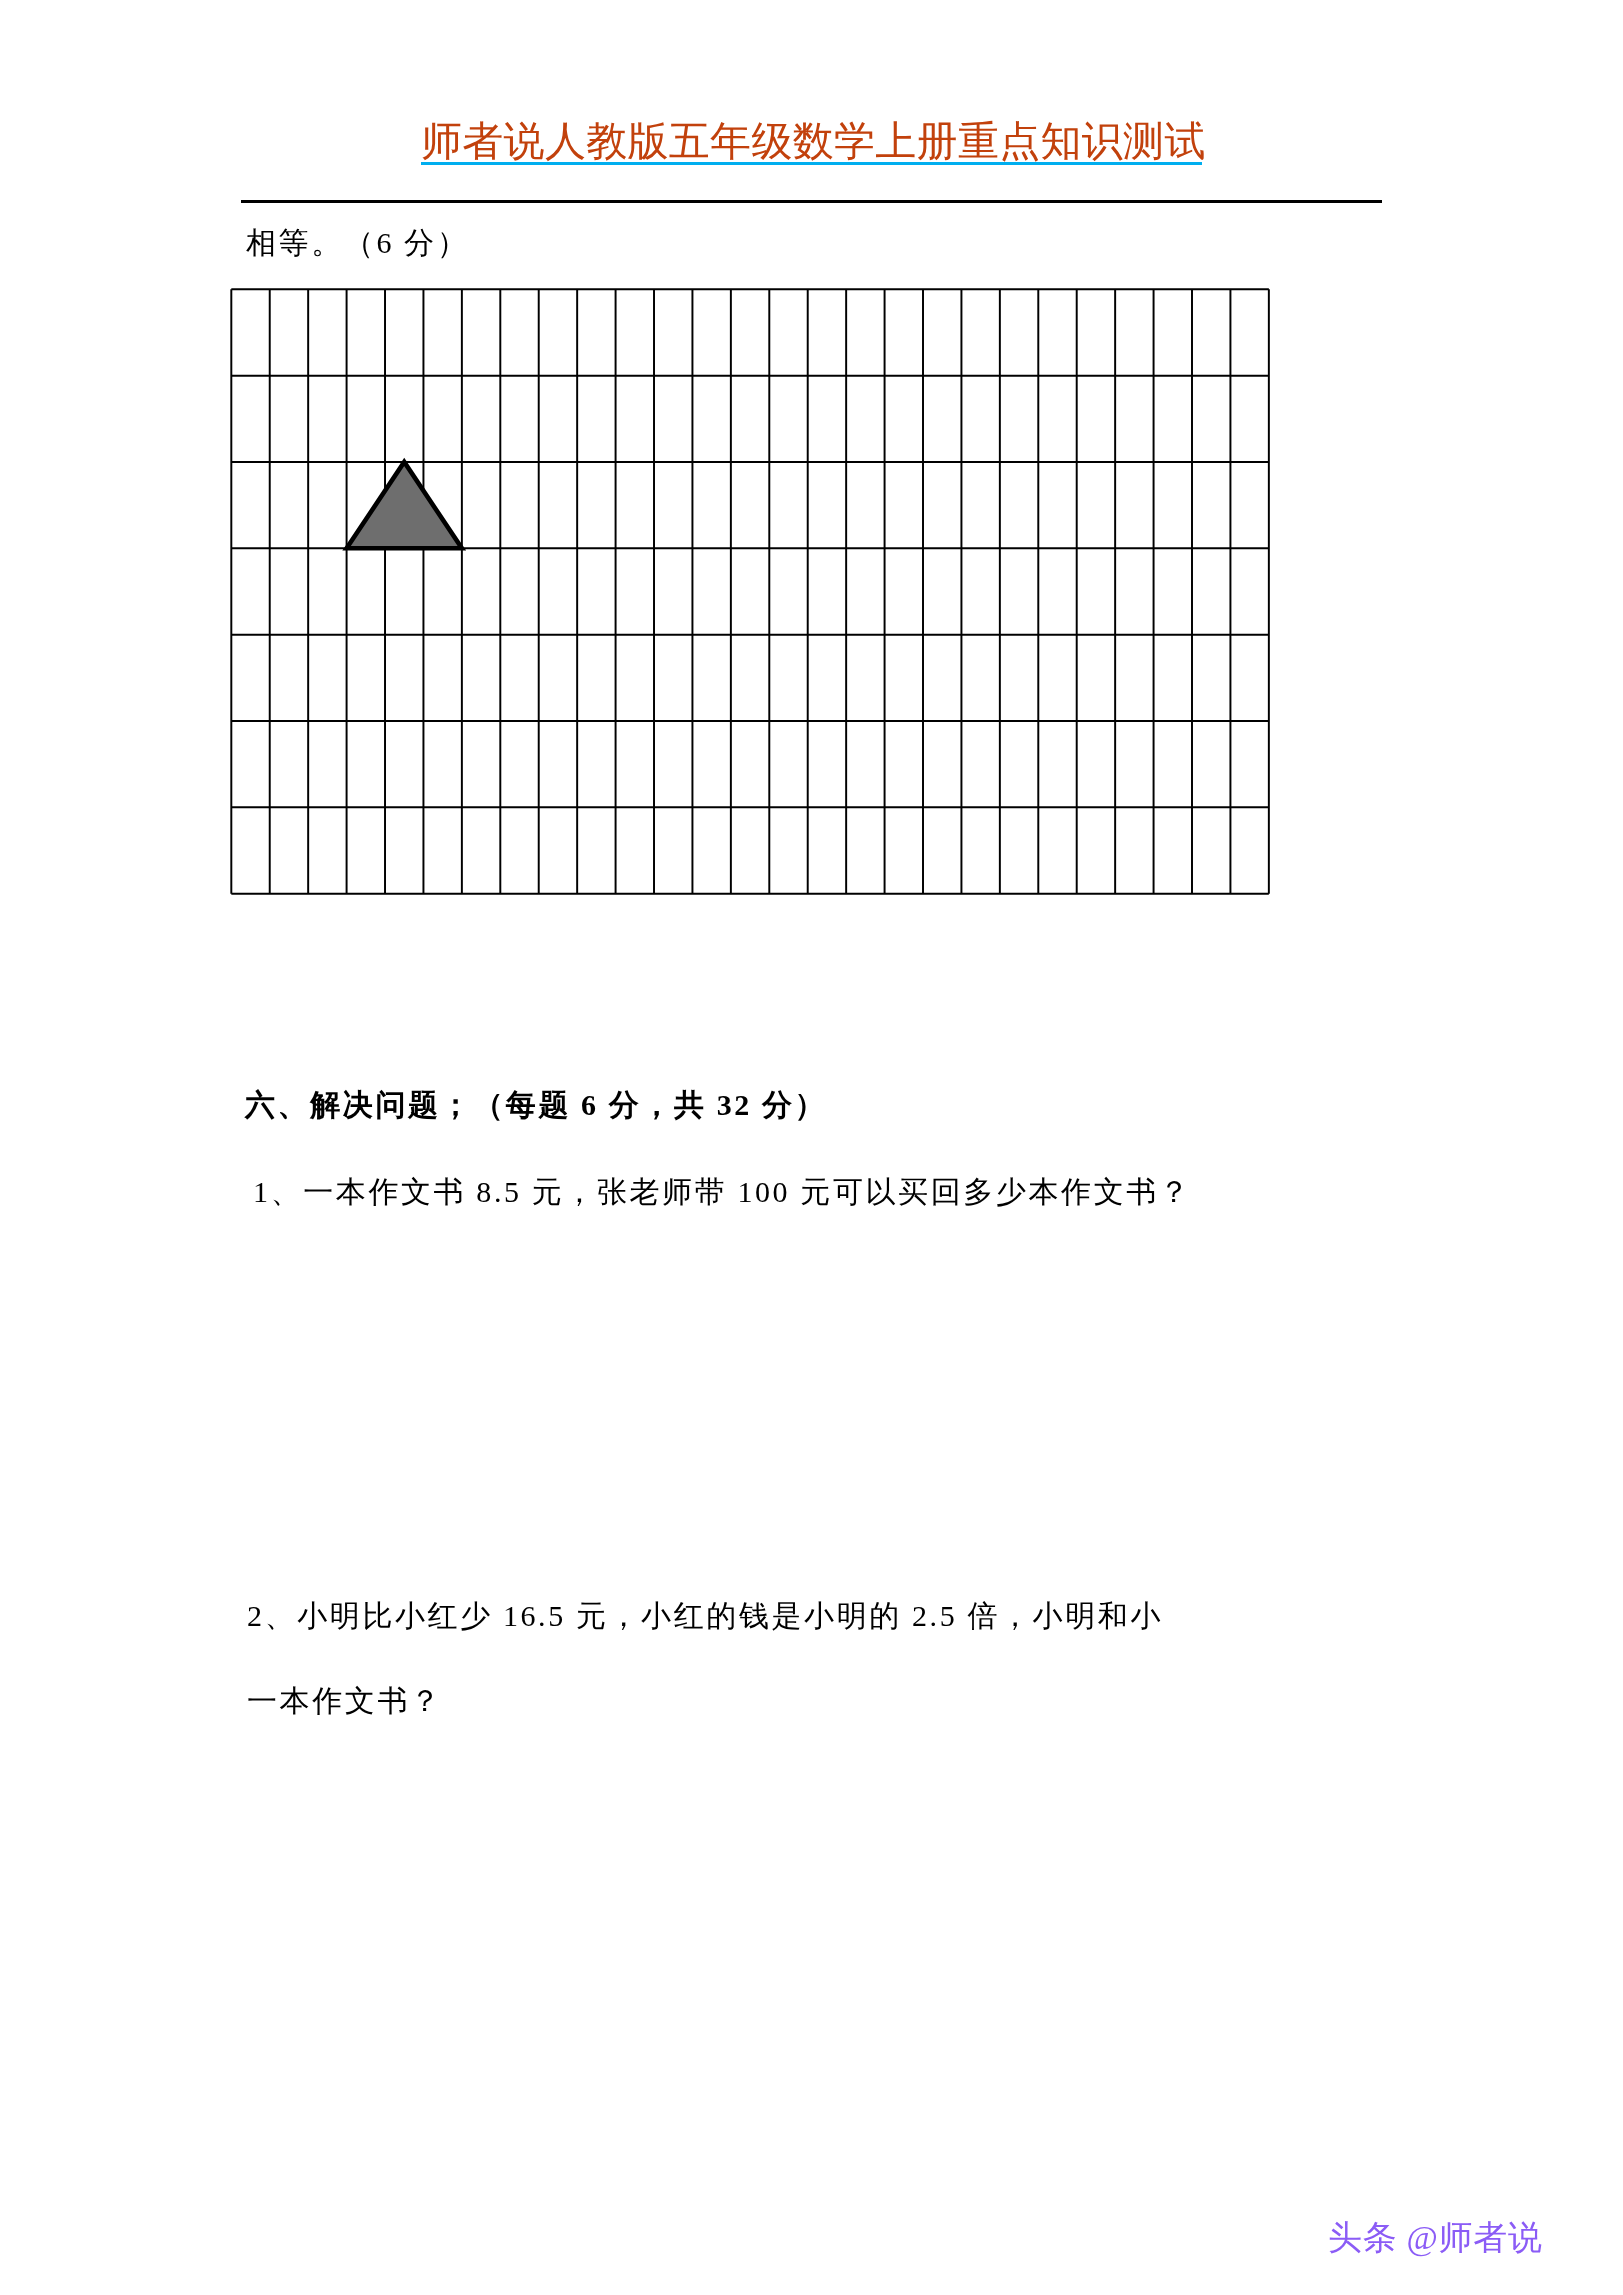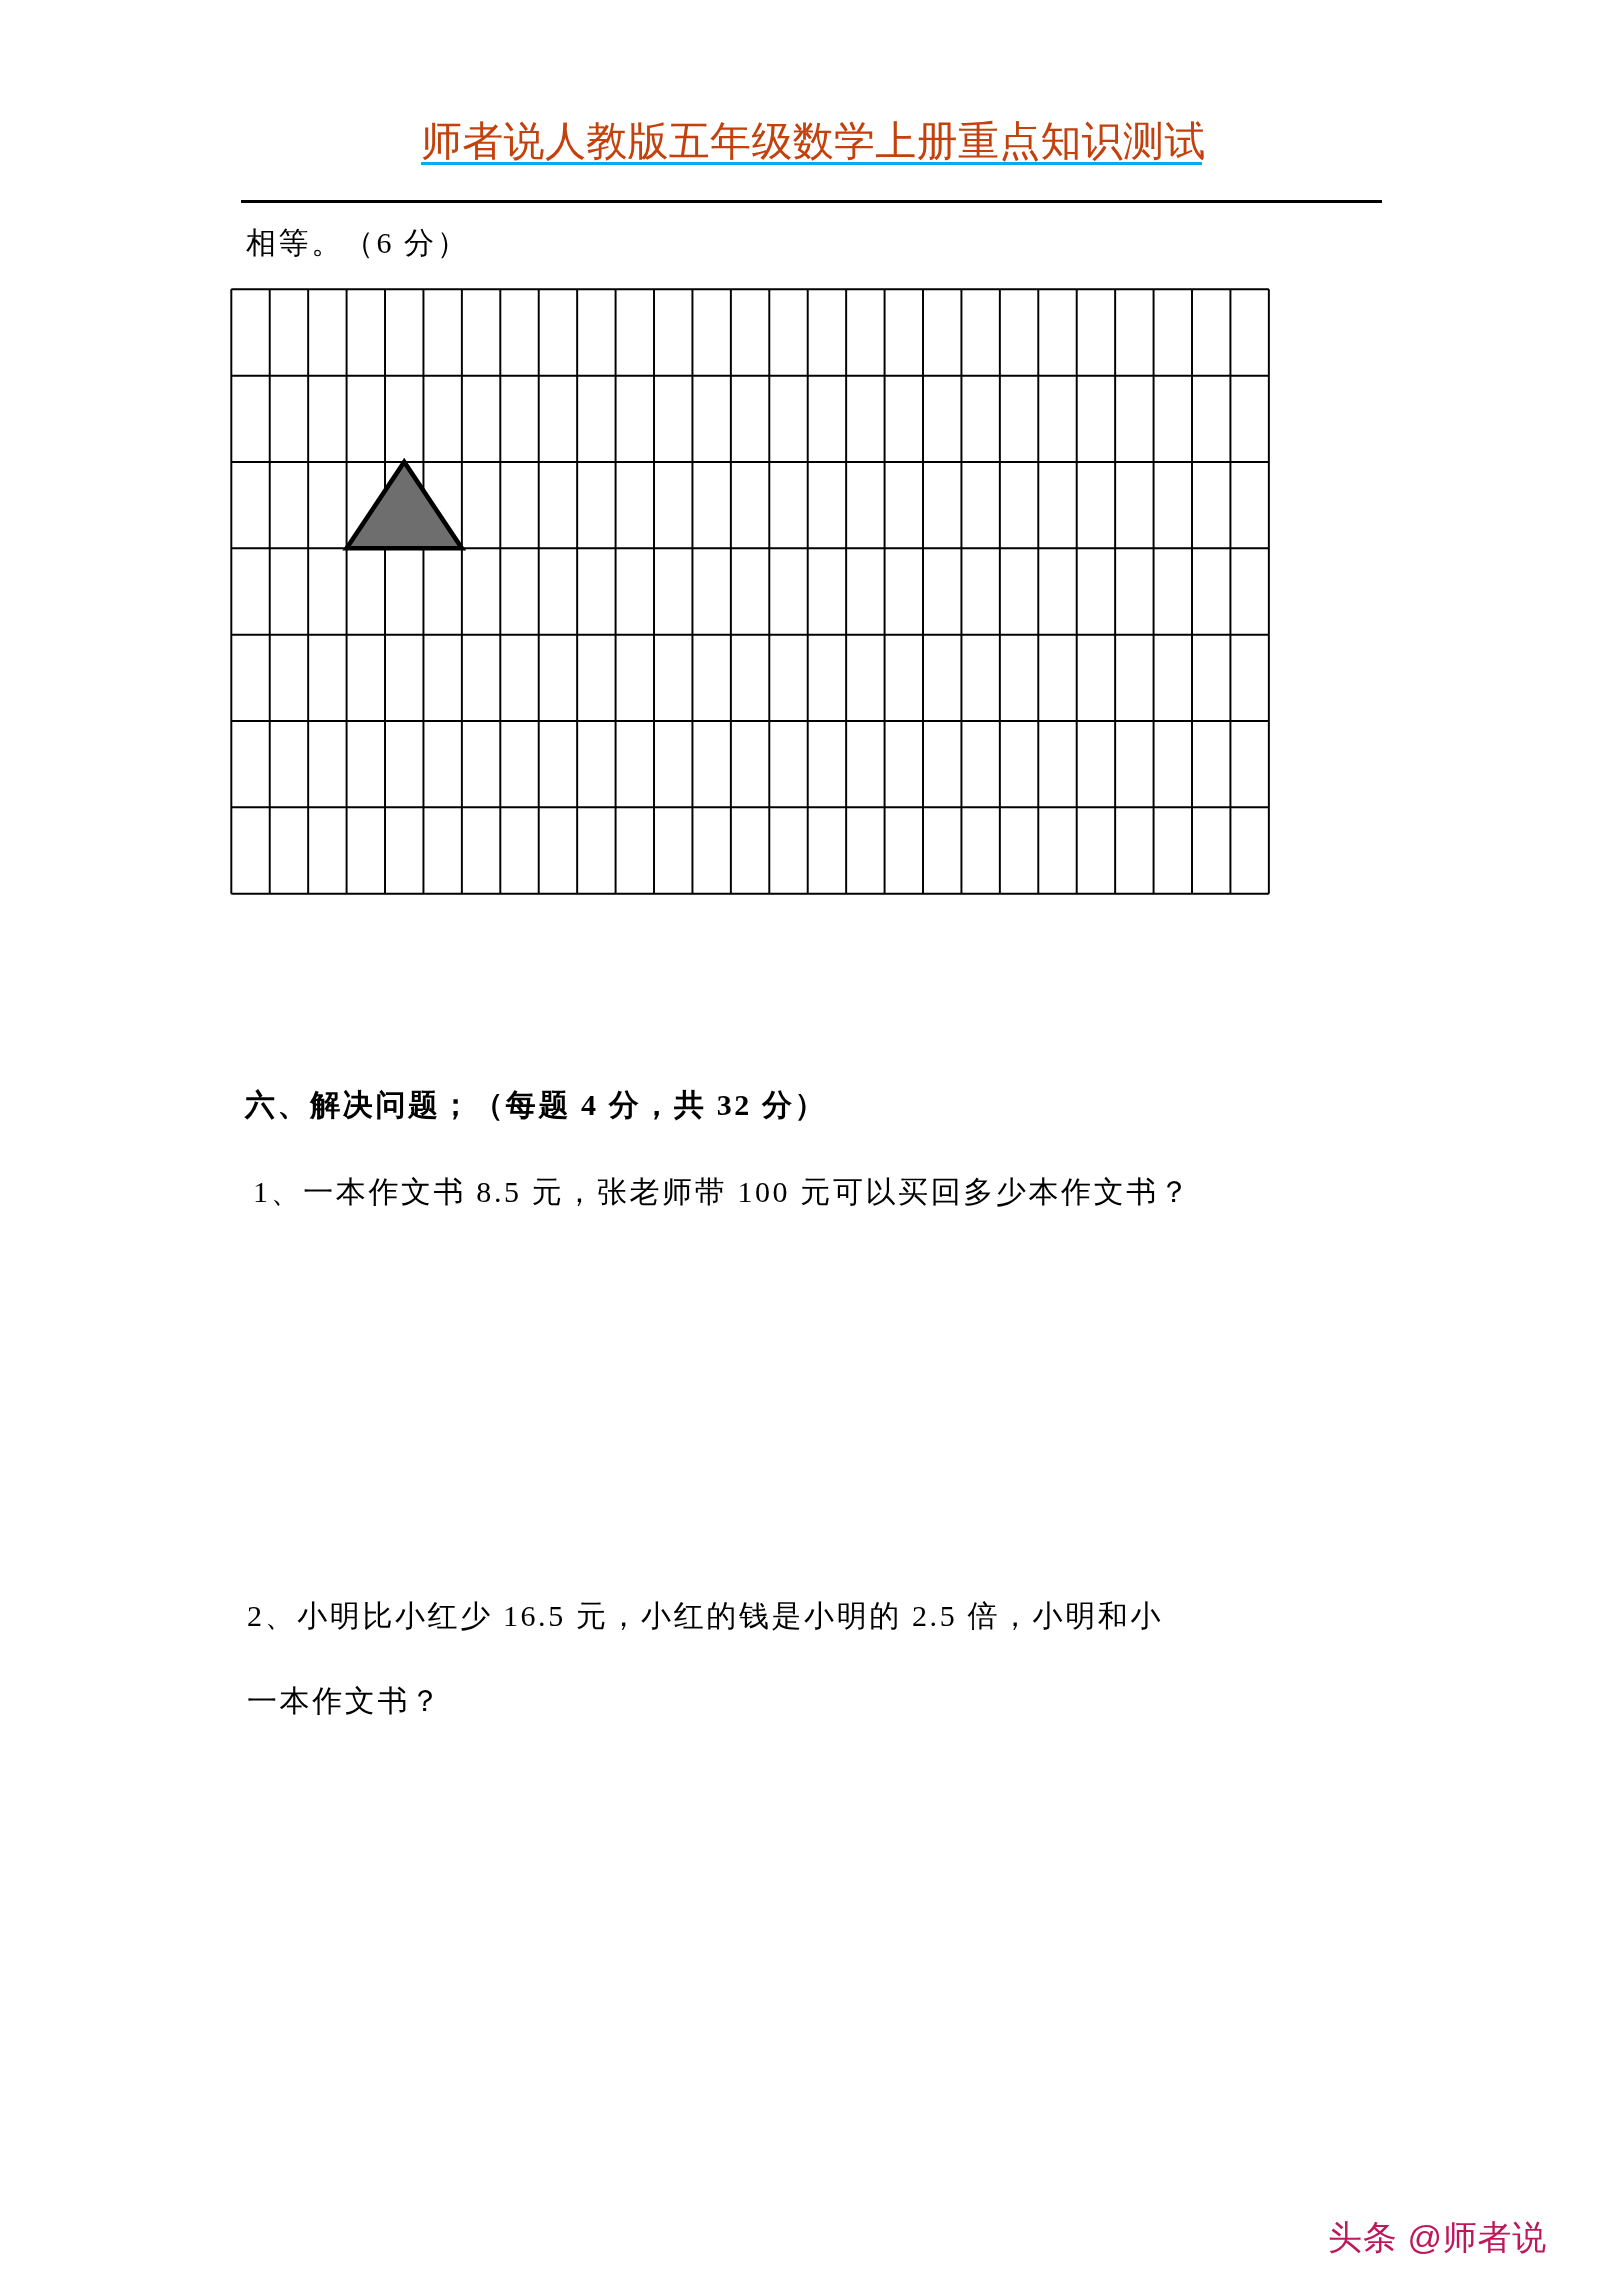--- a/index.html
+++ b/index.html
@@ -51,24 +51,24 @@
     }
     .bold { font-weight: bold; }
     .grid-wrap {
       left: 230px;
       top: 288px;
     }
     .grid-svg { display: block; }
     .watermark {
       left: 1328px;
       top: 2216px;
-      font-family: Liberation Sans, sans-serif;
+      font-family: Liberation Serif, serif;
       font-size: 34px;
       line-height: 43px;
-      color: #be185d;
+      color: #8b5cf6;
       white-space: nowrap;
       text-shadow: 0 0 2px #ffffff, 0.7px 0.7px 0 #ffffff, -0.7px -0.7px 0 #ffffff;
       letter-spacing: 0.7px;
     }
   </style>
 </head>
 <body>
 
 <div class="abs doc-title">师者说人教版五年级数学上册重点知识测试</div>
 <div class="abs doc-title-underline"></div>
@@ -113,21 +113,21 @@
         <line x1="2" x2="1588.25" y1="398" y2="398" stroke="#000000" stroke-width="3"></line>
         <line x1="2" x2="1588.25" y1="530" y2="530" stroke="#000000" stroke-width="3"></line>
         <line x1="2" x2="1588.25" y1="662" y2="662" stroke="#000000" stroke-width="3"></line>
         <line x1="2" x2="1588.25" y1="794" y2="794" stroke="#000000" stroke-width="3"></line>
         <line x1="2" x2="1588.25" y1="926" y2="926" stroke="#000000" stroke-width="3"></line>
       </g>
     <polygon id="grid-triangle" points="178.25,398 266.375,266 354.5,398" fill="#6e6e6e" stroke="#000000" stroke-width="7" stroke-linejoin="miter"></polygon>
   </svg>
 </div>
 
-<div class="abs text-line bold" style="left:245px; top:1083px;">六、解决问题；（每题 4 分，共 32 分）</div>
+<div class="abs text-line bold" style="left:245px; top:1083px;">六、解决问题；（每题 6 分，共 32 分）</div>
 
 <div class="abs text-line" style="left:253px; top:1170px;">1、一本作文书 8.5 元，张老师带 100 元可以买回多少本作文书？</div>
 
 <div class="abs text-line" style="left:247px; top:1594px;">2、小明比小红少 16.5 元，小红的钱是小明的 2.5 倍，小明和小</div>
 <div class="abs text-line" style="left:247px; top:1679px;">一本作文书？</div>
 
 <div class="abs watermark">头条 @师者说</div>
 
 
 </body></html>

